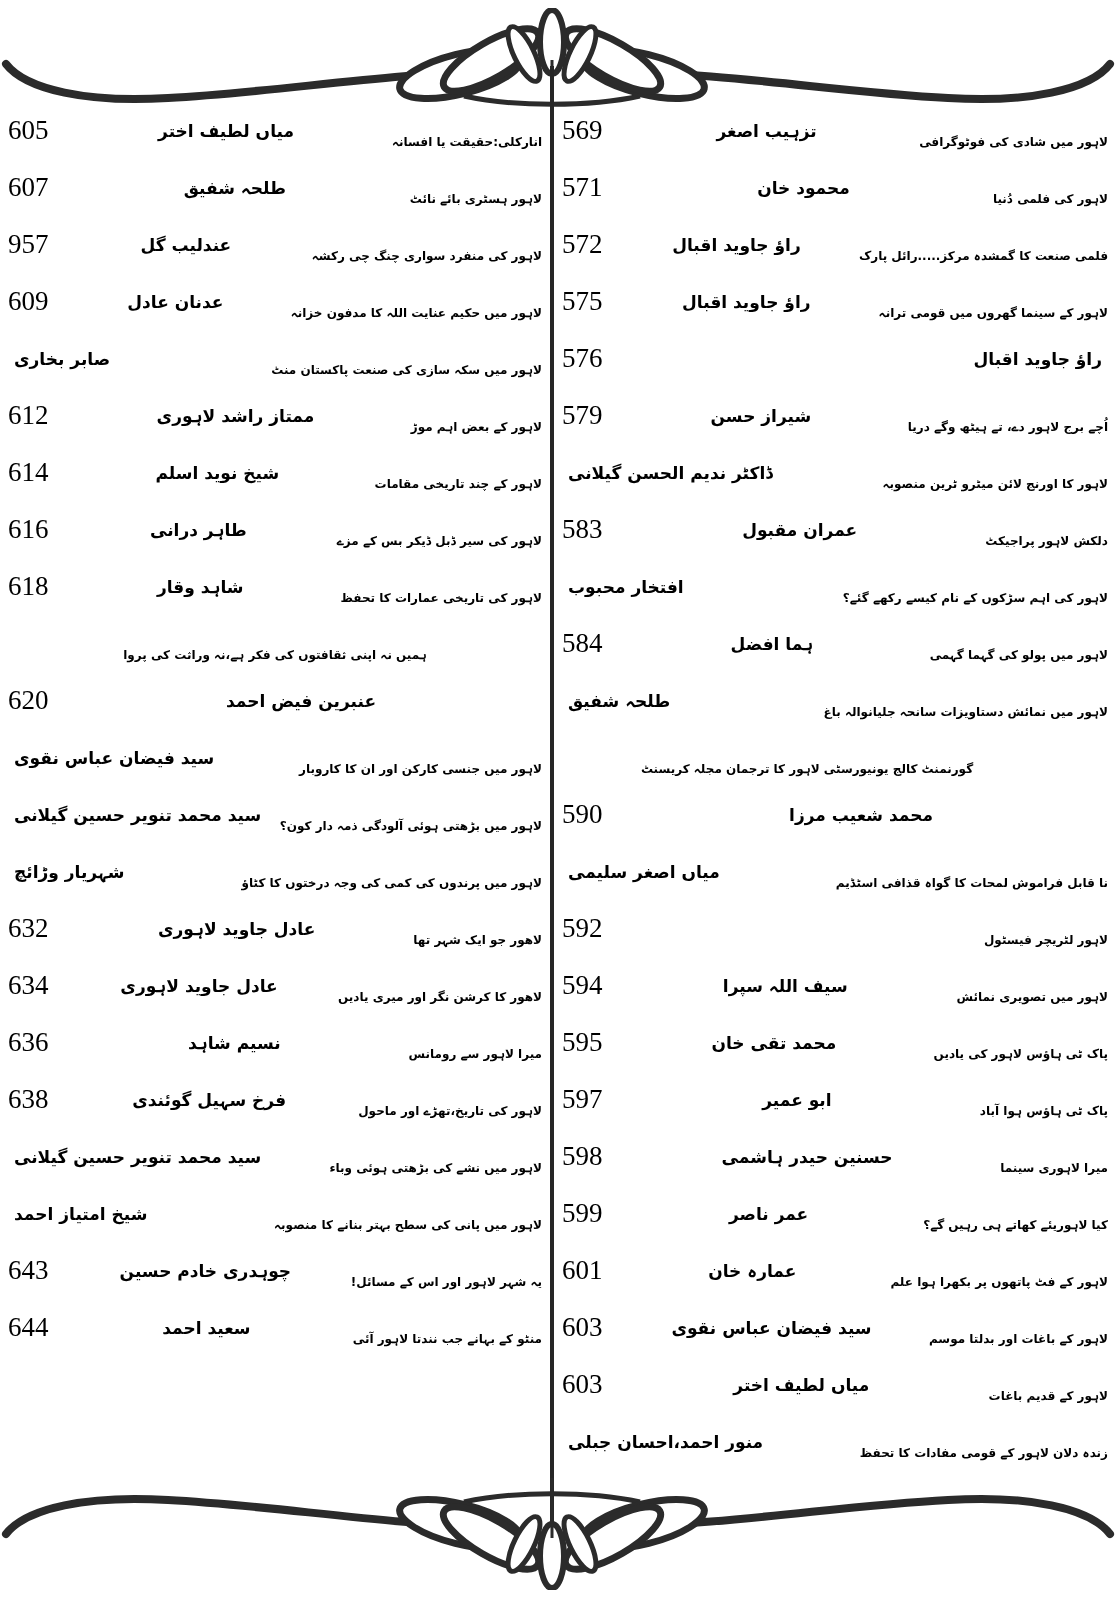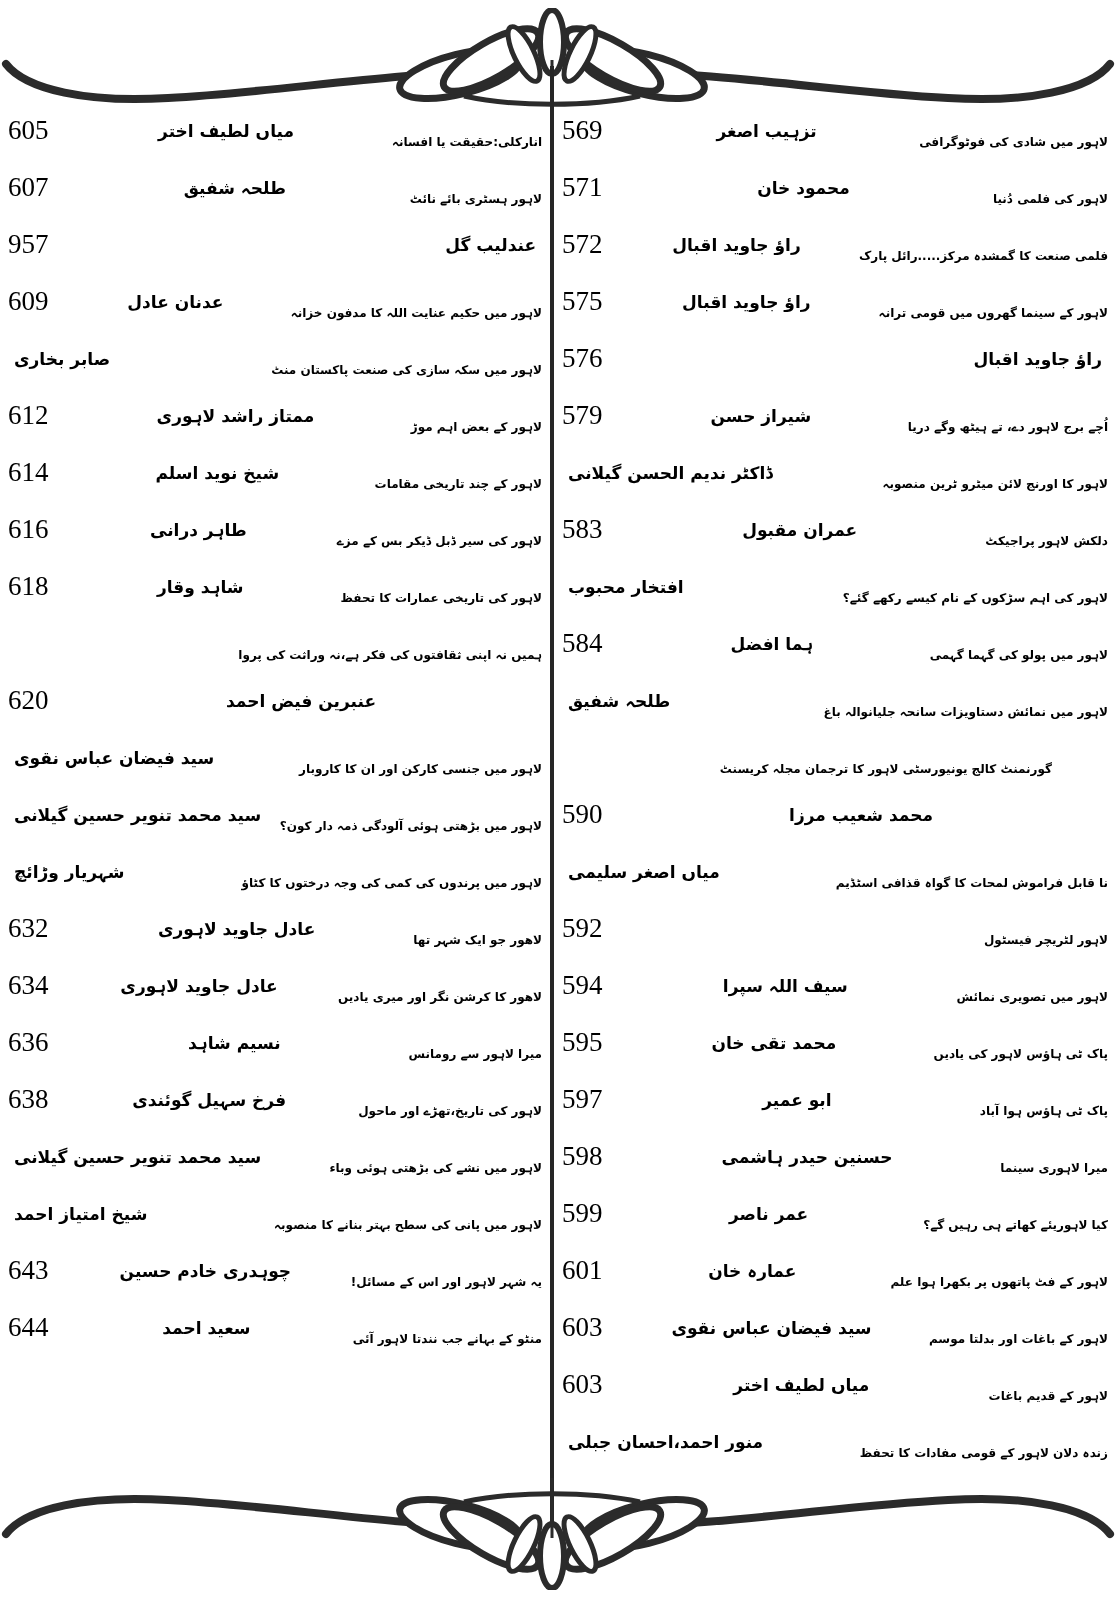--- a/index.html
+++ b/index.html
@@ -42,21 +42,21 @@
   .col-left  { left: 8px;   width: 534px; }
   .col-right { left: 562px; width: 546px; }
   .row {
     height: 57px;
     display: flex;
     direction: rtl;
     align-items: center;
     justify-content: space-between;
     overflow: hidden;
   }
-  .row-title-only { justify-content: flex-start; }
+  .row-title-only { justify-content: center; }
   .row-title-only.indent-right { padding-right: 56px; }
   .title {
     font-size: 12px;
     font-weight: bold;
     white-space: nowrap;
     letter-spacing: 0;
     margin-top: 23px;
   }
   .author {
     font-size: 17px;
@@ -101,20 +101,21 @@
         <span class="title">انارکلی:حقیقت یا افسانہ</span>
         <span class="author">میاں لطیف اختر</span>
         <span class="num">605</span>
       </div>
       <div class="row">
         <span class="title">لاہور ہسٹری بائے نائٹ</span>
         <span class="author">طلحہ شفیق</span>
         <span class="num">607</span>
       </div>
       <div class="row">
+        <span class="title">لاہور کی منفرد سواری چنگ چی رکشہ</span>
         <span class="author">عندلیب گل</span>
         <span class="num">957</span>
       </div>
       <div class="row">
         <span class="title">لاہور میں حکیم عنایت اللہ کا مدفون خزانہ</span>
         <span class="author">عدنان عادل</span>
         <span class="num">609</span>
       </div>
       <div class="row">
         <span class="title">لاہور میں سکہ سازی کی صنعت پاکستان منٹ</span>

